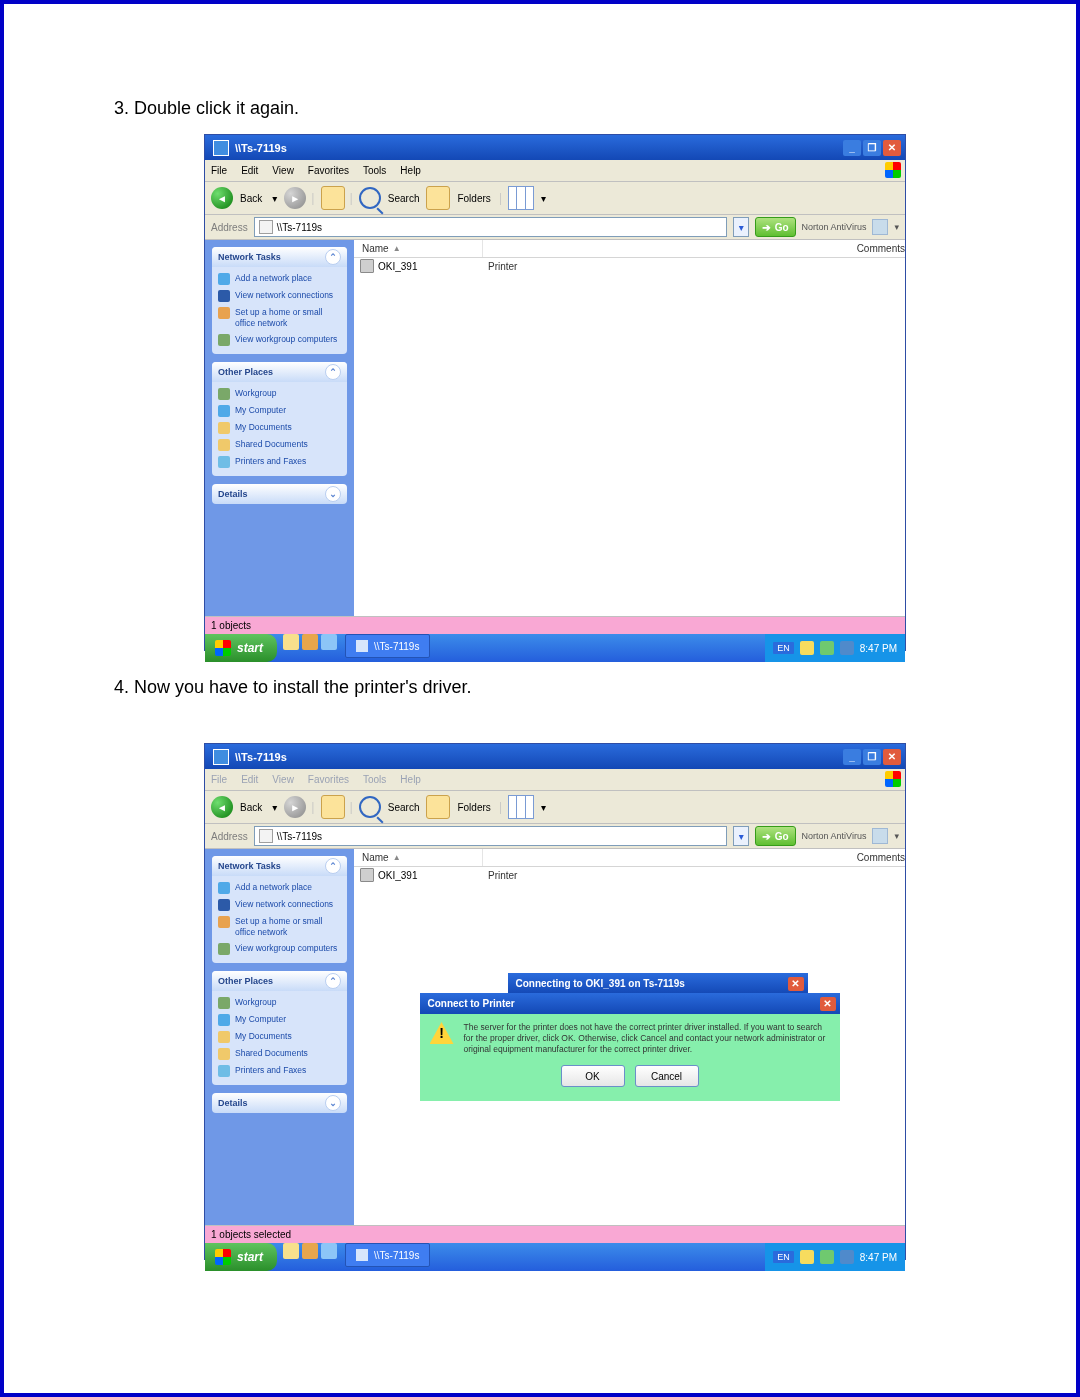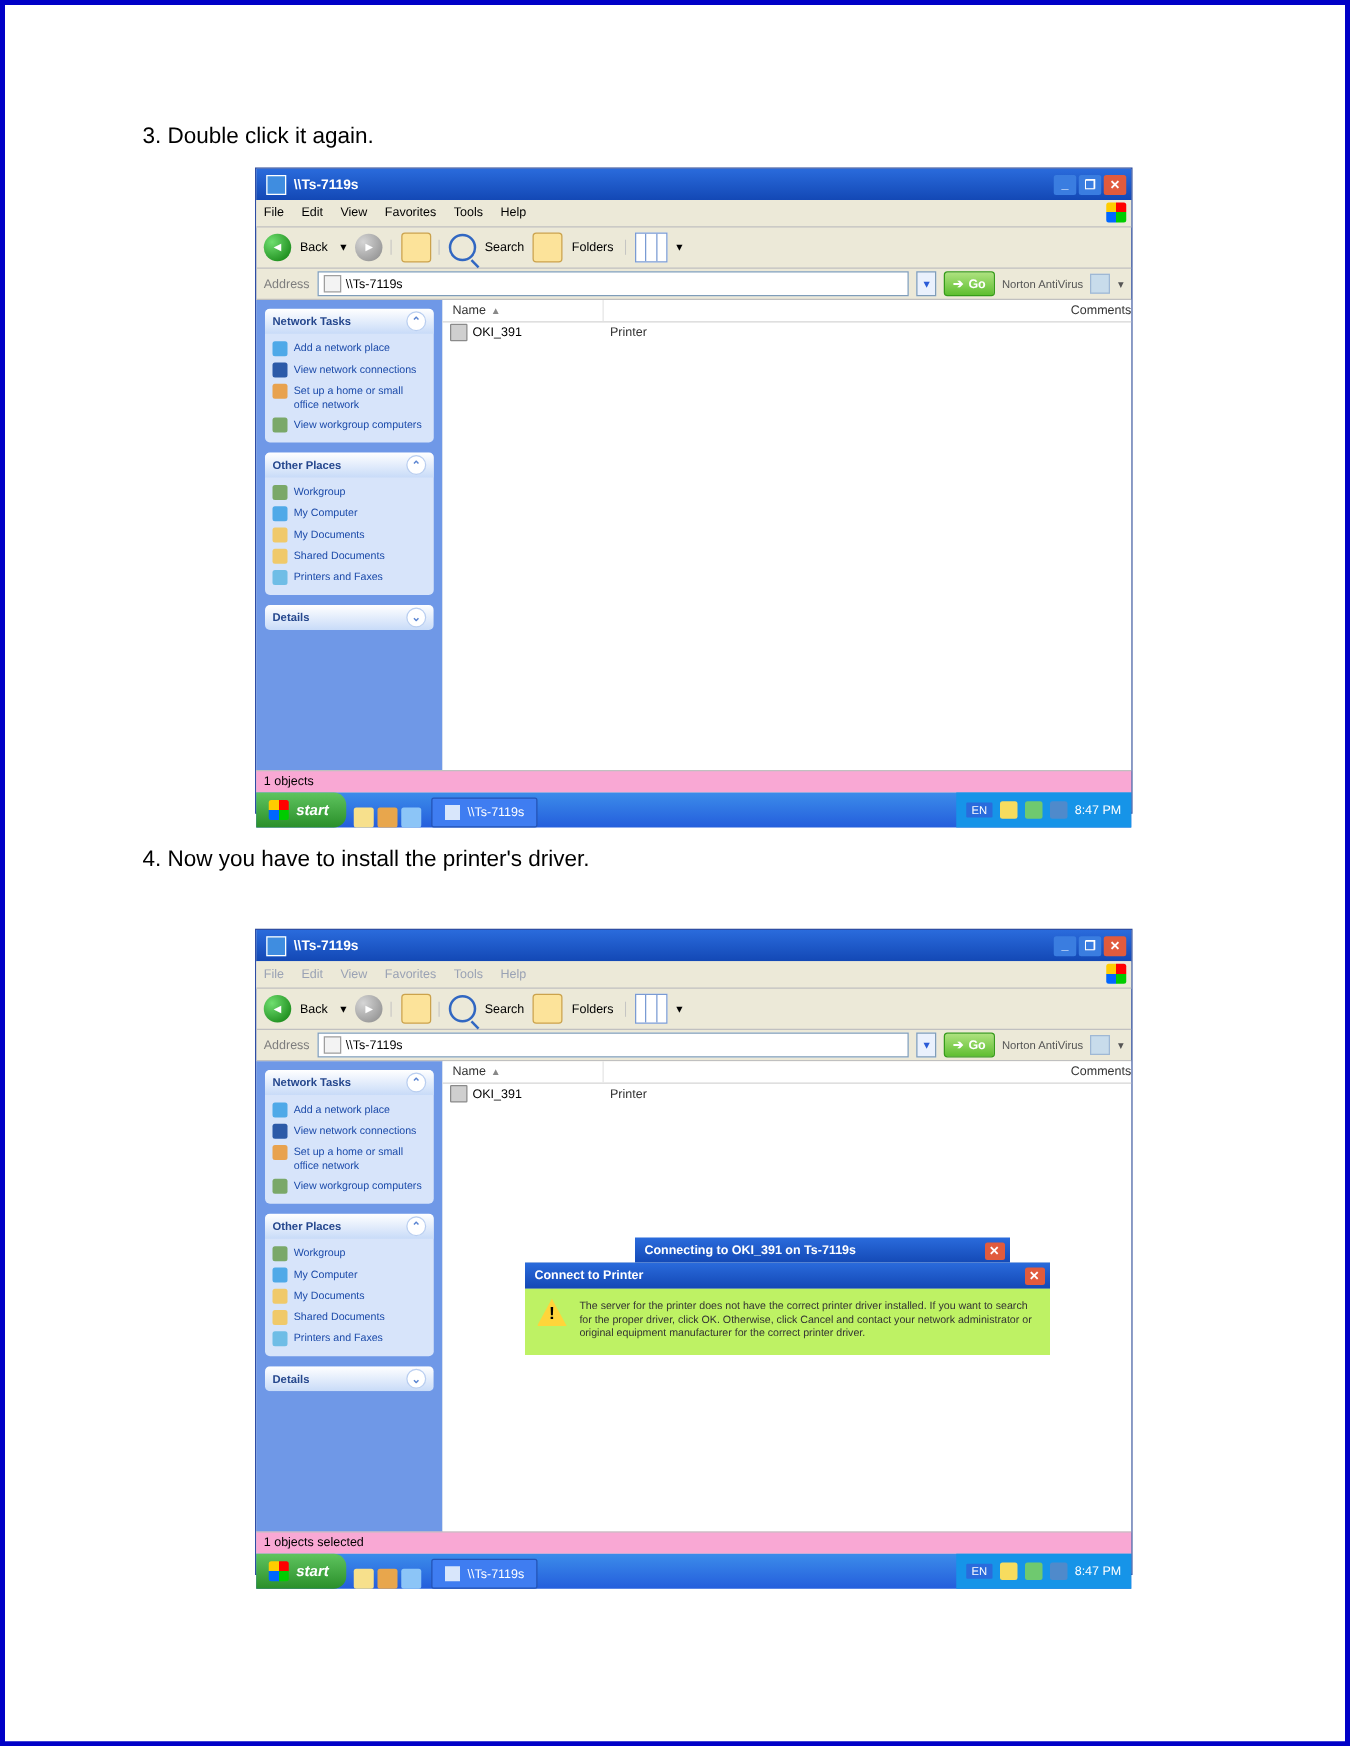--- a/index.html
+++ b/index.html
@@ -54,37 +54,37 @@
   .col-name{width:120px;padding-left:8px;display:flex;align-items:center;gap:4px;border-right:1px solid #e5e5e5;}
   .col-name .sort{font-size:8px;color:#888;}
   .col-comments{flex:1;padding-left:8px;display:flex;align-items:center;justify-content:flex-end;}
   .row{display:flex;height:16px;font-size:10px;align-items:center;}
   .row .rn{width:120px;padding-left:6px;display:flex;align-items:center;gap:4px;}
   .row .pr-ico{width:12px;height:12px;background:#cfcfcf;border:1px solid #8a8a8a;border-radius:1px;}
   .row .rc{flex:1;padding-left:8px;color:#333;}
   
   .status{height:17px;background:#f9a8d4;border-top:1px solid #c0c0c0;font-size:10px;padding-left:6px;display:flex;align-items:center;}
   
-  .taskbar{height:28px;background:linear-gradient(#3c8cea,#245edc);display:flex;align-items:flex-end;position:relative;}
+  .taskbar{height:28px;background:linear-gradient(#3c8cea,#245edc);display:flex;align-items:flex-start;position:relative;}
   .start{height:28px;background:linear-gradient(#5fc45f,#2a8f2a);padding:0 14px 0 10px;display:flex;align-items:center;gap:6px;color:#fff;font-style:italic;font-weight:bold;font-size:12px;border-radius:0 10px 10px 0;}
   .start-orb{width:16px;height:16px;background:conic-gradient(#f00 0 25%,#0c0 0 50%,#06f 0 75%,#fc0 0 100%);border-radius:2px;}
   .ql{display:flex;gap:3px;margin-left:6px;}
   .ql-ico{width:16px;height:16px;border-radius:2px;}
   .task{margin-left:8px;height:22px;background:#3f7df1;border:1px solid #2353b5;border-radius:2px;display:flex;align-items:center;padding:0 10px;gap:6px;color:#fff;font-size:10px;}
   .task .pc{width:12px;height:12px;background:#d8e6fb;}
   .tray{position:absolute;right:0;top:0;height:28px;background:#1694e8;display:flex;align-items:center;padding:0 8px;gap:6px;color:#fff;font-size:10px;}
   .tray .lang{background:#2a6bdc;padding:1px 4px;border-radius:1px;font-size:9px;}
   .tray .ti{width:14px;height:14px;border-radius:2px;}
   
   .overlay-wrap{position:absolute;top:50%;left:50%;transform:translate(-50%,-50%);}
   .progress-dlg{width:300px;background:#86efac;}
   .dlg-tb{height:21px;background:linear-gradient(#2a6bdc,#1348b5);display:flex;align-items:center;justify-content:space-between;padding:0 4px 0 8px;color:#fff;font-size:10px;font-weight:bold;}
   .dlg-close{width:16px;height:14px;background:#e15b3d;border-radius:2px;display:flex;align-items:center;justify-content:center;font-size:10px;}
   .connect-dlg{width:420px;background:#ece9d8;margin-top:-1px;}
-  .connect-dlg .msg-area{background:#bef264; padding:8px 10px 12px 10px;}
+  .connect-dlg .msg-area{background:#86efac; padding:8px 10px 12px 10px;}
   .warn-ico{width:24px;height:22px;flex-shrink:0;background:#ffd53a;position:relative;clip-path:polygon(50% 0,100% 100%,0 100%);}
   .warn-ico::after{content:'!';position:absolute;top:3px;left:0;right:0;text-align:center;font-size:14px;font-weight:bold;color:#000;}
   .msg{font-size:8.5px;color:#333;line-height:11px;}
   .dlg-btns{display:flex;justify-content:center;gap:10px;margin-top:10px;padding-bottom:2px;}
   .xp-btn{height:20px;min-width:62px;background:linear-gradient(#fff,#e6e6e6);border:1px solid #6b8fc9;border-radius:3px;font-size:10px;display:flex;align-items:center;justify-content:center;}
   .dimmed .menu, .dimmed .menu *{color:#9aa2b4;}
 </style>
 </head>
 <body>
 
@@ -393,20 +393,24 @@
           <div class="connect-dlg">
             <div class="dlg-tb">
               <span>Connect to Printer</span>
               <span class="dlg-close">✕</span>
             </div>
             <div class="msg-area">
               <div style="display:flex;gap:10px;">
                 <div class="warn-ico"></div>
                 <div class="msg">The server for the printer does not have the correct printer driver installed. If you want to search for the proper driver, click OK. Otherwise, click Cancel and contact your network administrator or original equipment manufacturer for the correct printer driver.</div>
               </div>
+              <div class="dlg-btns">
+                <div class="xp-btn">OK</div>
+                <div class="xp-btn">Cancel</div>
+              </div>
             </div>
           </div>
         </div>
 
       </div>
     </div>
     <div class="status">1 objects selected</div>
     <div class="taskbar">
       <div class="start">
             <span class="start-orb"></span>

